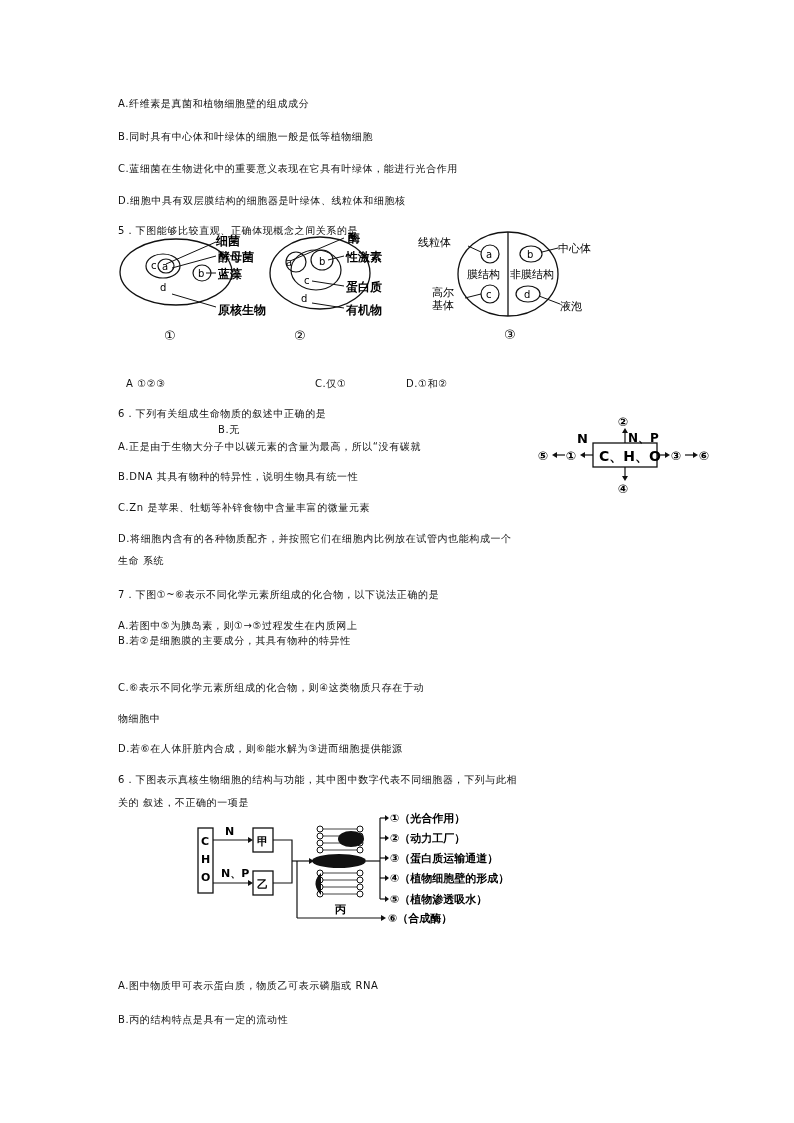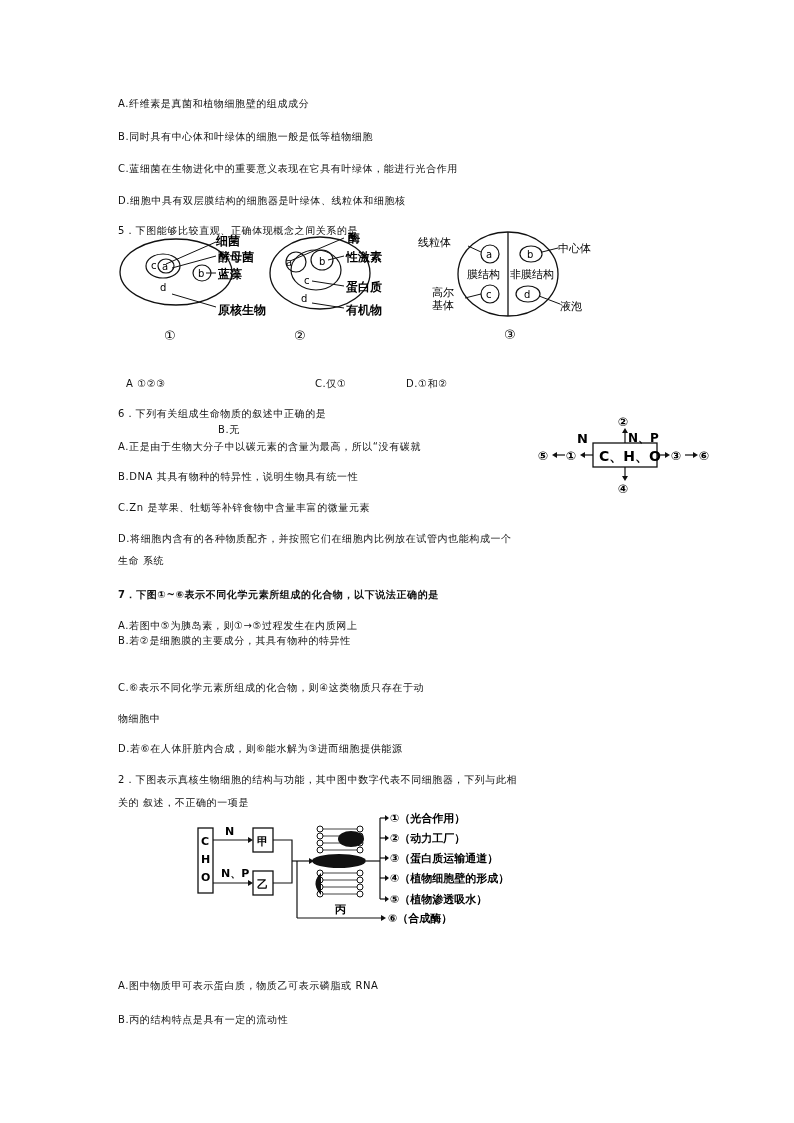--- a/index.html
+++ b/index.html
@@ -119,28 +119,28 @@
   <text x="10" y="50" font-size="12" font-weight="bold">⑤</text>
 
   <line x1="129" y1="45" x2="138" y2="45" stroke="#111" stroke-width="1.2"></line>
   <polygon points="137,42 137,48 142,45" fill="#111"></polygon>
   <text x="143" y="50" font-size="12" font-weight="bold">③</text>
   <line x1="157" y1="45" x2="166" y2="45" stroke="#111" stroke-width="1.2"></line>
   <polygon points="165,42 165,48 170,45" fill="#111"></polygon>
   <text x="171" y="50" font-size="12" font-weight="bold">⑥</text>
 </svg>
 
-<div class="line" style="top:587px;font-weight:bold;">7．下图①~⑥表示不同化学元素所组成的化合物，以下说法正确的是</div>
+<div class="line" style="top:587px;">7．下图①~⑥表示不同化学元素所组成的化合物，以下说法正确的是</div>
 <div class="line" style="top:618px;">A.若图中⑤为胰岛素，则①→⑤过程发生在内质网上</div>
 <div class="line" style="top:633px;">B.若②是细胞膜的主要成分，其具有物种的特异性</div>
 <div class="line" style="top:680px;">C.⑥表示不同化学元素所组成的化合物，则④这类物质只存在于动</div>
 <div class="line" style="top:711px;">物细胞中</div>
 <div class="line" style="top:741px;">D.若⑥在人体肝脏内合成，则⑥能水解为③进而细胞提供能源</div>
 
-<div class="line" style="top:772px;">2．下图表示真核生物细胞的结构与功能，其中图中数字代表不同细胞器，下列与此相</div>
+<div class="line" style="top:772px;">6．下图表示真核生物细胞的结构与功能，其中图中数字代表不同细胞器，下列与此相</div>
 <div class="line cut" style="top:795px; height:12px;text-align:center;">关的 叙述，不正确的一项是</div>
 
 <svg class="diagram" style="left:195px; top:803px;" width="330" height="135" viewBox="0 0 330 135">
 
   <rect x="3" y="25" width="15" height="65" fill="#fff" stroke="#111" stroke-width="1.3"></rect>
   <text x="6" y="42" font-size="11" font-weight="bold">C</text>
   <text x="6" y="60" font-size="11" font-weight="bold">H</text>
   <text x="6" y="78" font-size="11" font-weight="bold">O</text>
 
   <line x1="18" y1="37" x2="55" y2="37" stroke="#111" stroke-width="1.2"></line>

